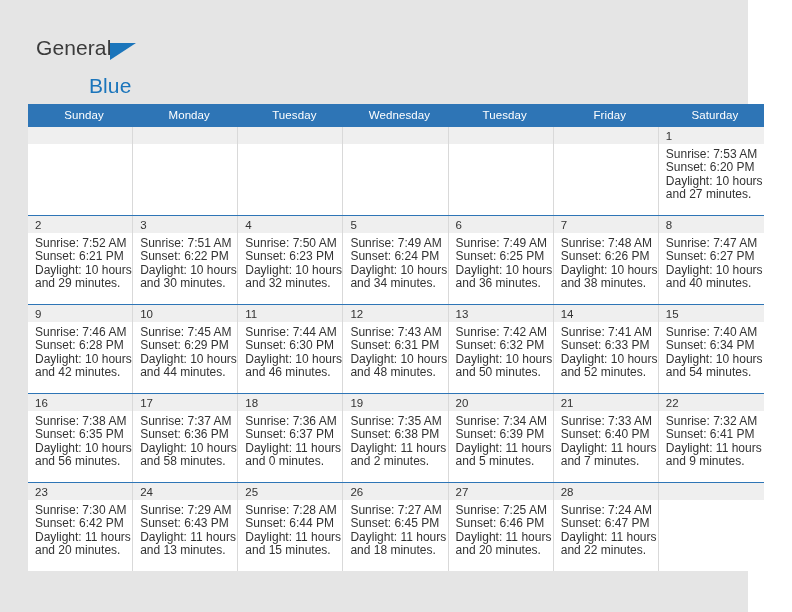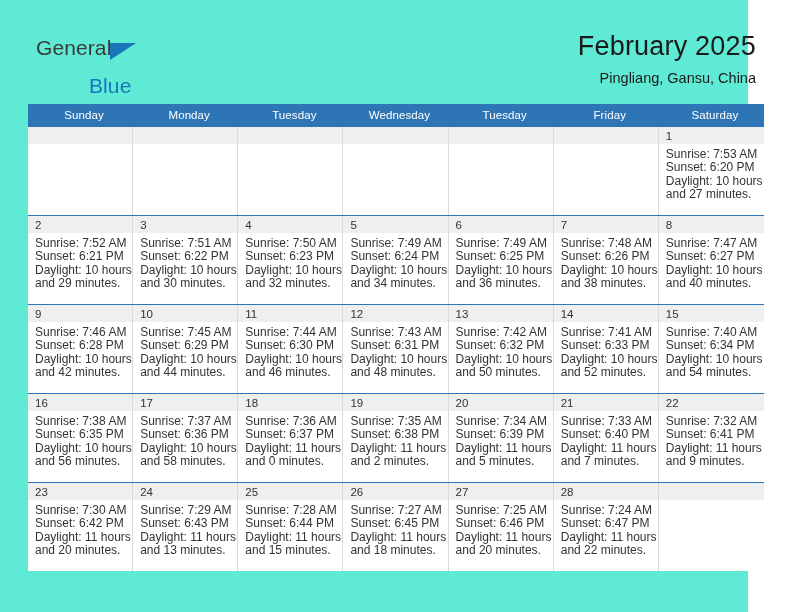--- a/index.html
+++ b/index.html
@@ -9,21 +9,21 @@
     height: 612px;
     background: #ffffff;
     font-family: "Liberation Sans", sans-serif;
     overflow: hidden;
   }
 
   .page {
     position: relative;
     width: 748px;
     height: 612px;
-    background: #5eead4;
+    background: #e5e5e5;
     padding-left: 32px;
   }
 
   
   .header {
     position: absolute;
     left: 0;
     top: 0;
     width: 792px;
     height: 100px;
@@ -161,24 +161,20 @@
 <div class="page">
 
   <div class="header">
 
     <div class="logo">
       <span class="logo-general">General</span>
       <span class="logo-triangle"></span>
       <span class="logo-blue">Blue</span>
     </div>
 
-    <div class="title-block">
-      <div class="cal-title">February 2025</div>
-      <div class="cal-subtitle">Pingliang, Gansu, China</div>
-    </div>
 
   </div>
 
   <table class="calendar">
     <thead>
       <tr>
         <th>Sunday</th>
         <th>Monday</th>
         <th>Tuesday</th>
         <th>Wednesday</th>

